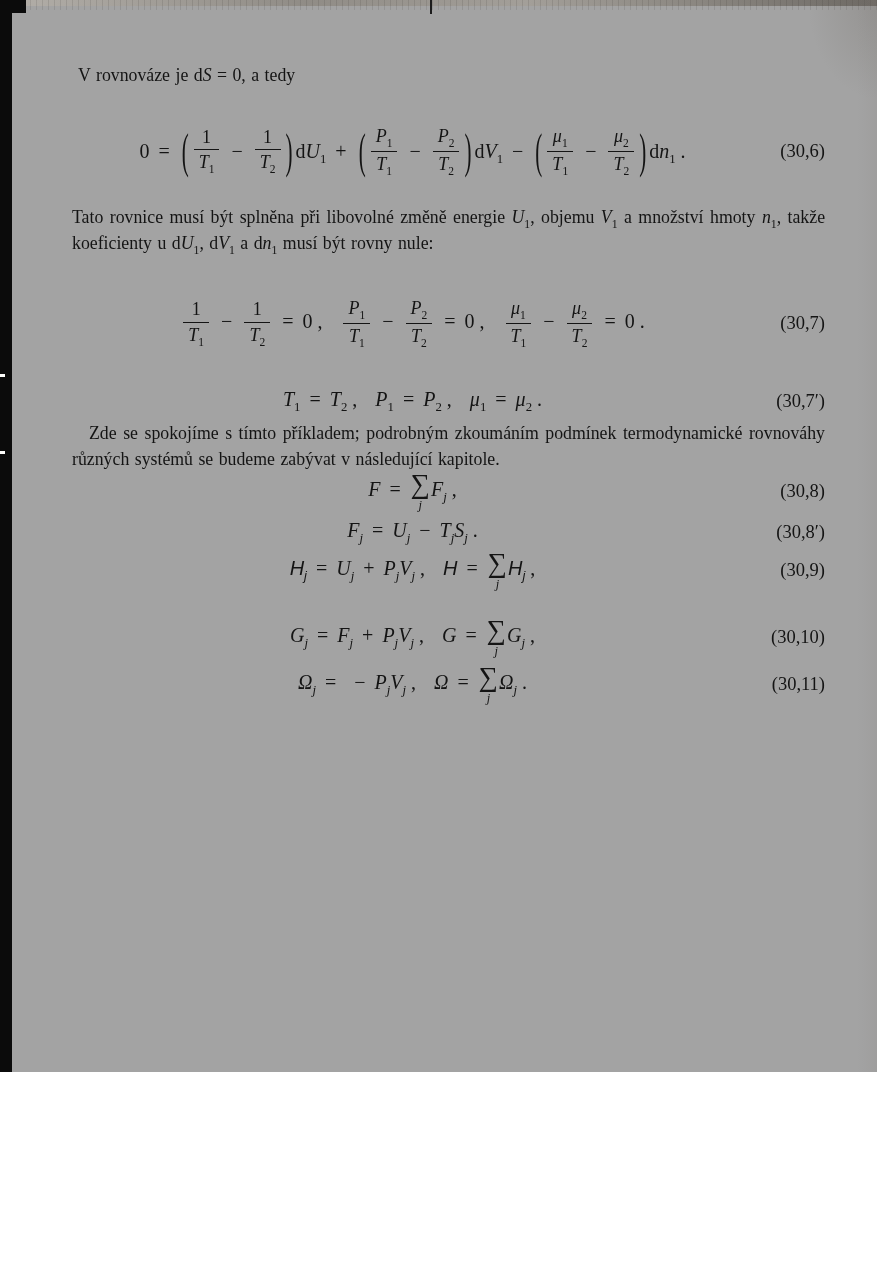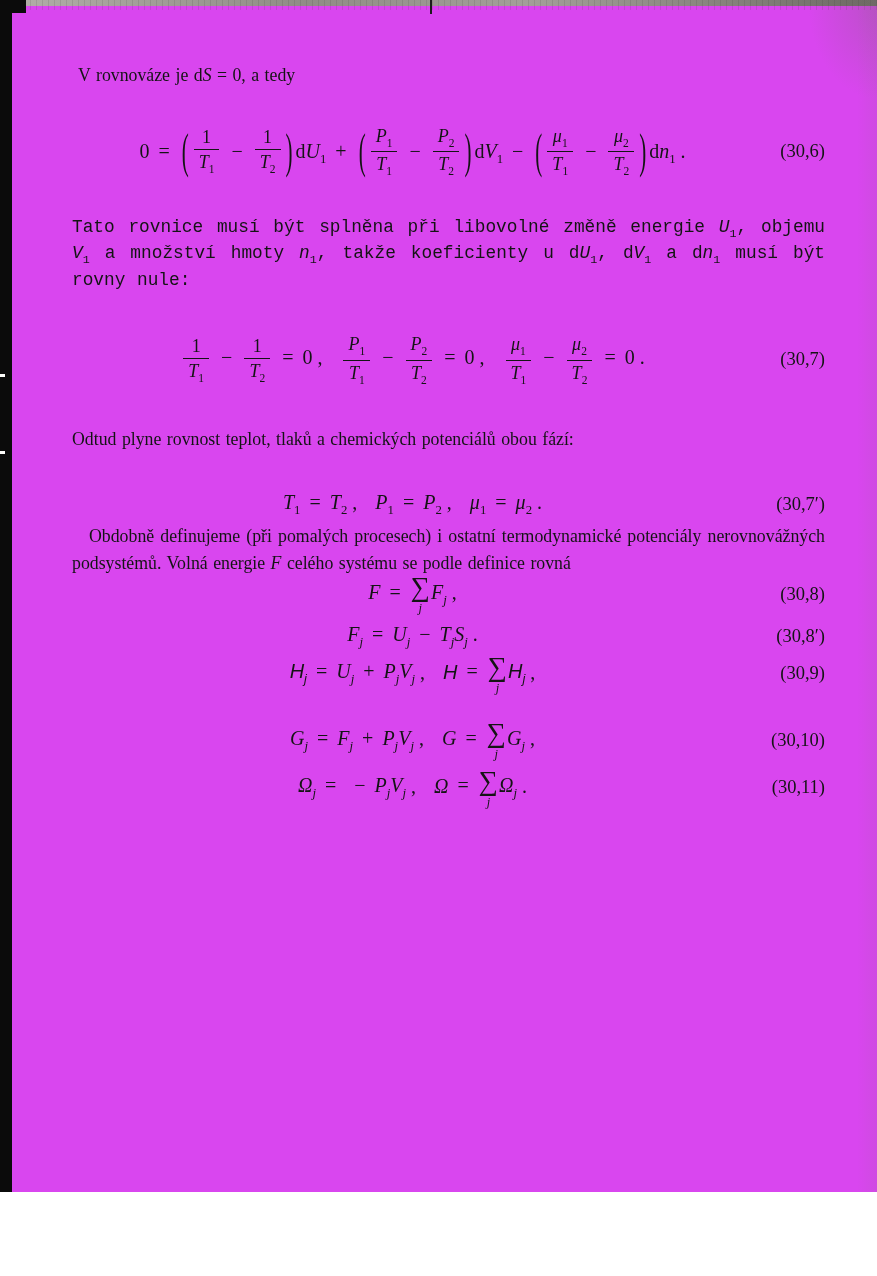--- a/index.html
+++ b/index.html
@@ -1,19 +1,19 @@
 <!DOCTYPE html>
 <html lang="cs"><head>
 <meta charset="utf-8">
 <style>
   html,body { margin:0; padding:0; background:#ffffff; }
   .page {
     position:relative;
-    width:877px; height:1192px;
-    background:#d946ef;
+    width:877px; height:1072px;
+    background:#a3a3a3;
     overflow:hidden;
     font-family:"Liberation Serif", serif;
     color:#141414;
   }
 
   
   .top-band {
     position:absolute; left:0; top:0; right:0; height:6px;
     background:linear-gradient(to right,#b3afa9 0%,#908c86 35%,#a39f99 60%,#8a8680 80%,#6e6a65 100%);
   }
@@ -71,21 +71,21 @@
   .pgroup { display:inline-flex; align-items:center; margin:0 1px; }
   .bigp { display:inline-block; transform:scaleY(2.35); transform-origin:center; font-size:21px; padding:0 2px; line-height:1; }
   .sum { display:inline-flex; flex-direction:column; align-items:center; vertical-align:middle; line-height:1; margin:0 1px; }
   .sum .sigma { font-size:27px; }
   .sum .slim { font-size:12.5px; font-style:italic; margin-top:1px; }
   .spacer { display:inline-block; width:18px; }
 
   
   .p-1 { margin-top:0; }
   .eq-1 { margin-top:36px; }
-  .p-2 { margin-top:36px;font-family:Liberation Mono, monospace; }
+  .p-2 { margin-top:26px; }
   .eq-2 { margin-top:40px; }
   .p-3 { margin-top:40px; }
   .eq-3 { margin-top:38px; }
   .p-4 { margin-top:26px; }
   .p-5 { margin-top:5px; }
   .p-6 { margin-top:5px; }
   .eq-4 { margin-top:-2px; }
   .p-7 { margin-top:6px; }
   .eq-5 { margin-top:8px; }
   .p-8 { margin-top:24px; }
@@ -161,30 +161,29 @@
       <span class="eq-label">(30,6)</span>
     </div>
 
     <p class="para p-2"><span>Tato rovnice musí být splněna při libovolné změně energie </span><span class="it ">U</span><sub>1</sub><span>, objemu </span><span class="it ">V</span><sub>1</sub><span> a množství hmoty </span><span class="it ">n</span><sub>1</sub><span>, takže koeficienty u d</span><span class="it ">U</span><sub>1</sub><span>, d</span><span class="it ">V</span><sub>1</sub><span> a d</span><span class="it ">n</span><sub>1</sub><span> musí být rovny nule:</span></p>
 
     <div class="eq eq-2">
       <span class="eq-body"><span class="frac"><span class="num"><span class="rom">1</span></span><span class="den"><span class="var">T<sub class="ssub">1</sub></span></span></span><span class="op">−</span><span class="frac"><span class="num"><span class="rom">1</span></span><span class="den"><span class="var">T<sub class="ssub">2</sub></span></span></span><span class="op">=</span><span class="rom">0 ,</span><span class="spacer"></span><span class="frac"><span class="num"><span class="var">P<sub class="ssub">1</sub></span></span><span class="den"><span class="var">T<sub class="ssub">1</sub></span></span></span><span class="op">−</span><span class="frac"><span class="num"><span class="var">P<sub class="ssub">2</sub></span></span><span class="den"><span class="var">T<sub class="ssub">2</sub></span></span></span><span class="op">=</span><span class="rom">0 ,</span><span class="spacer"></span><span class="frac"><span class="num"><span class="var">μ<sub class="ssub">1</sub></span></span><span class="den"><span class="var">T<sub class="ssub">1</sub></span></span></span><span class="op">−</span><span class="frac"><span class="num"><span class="var">μ<sub class="ssub">2</sub></span></span><span class="den"><span class="var">T<sub class="ssub">2</sub></span></span></span><span class="op">=</span><span class="rom">0 .</span></span>
       <span class="eq-label">(30,7)</span>
     </div>
 
-    <p class="para p-3"><span>Odtud plyne rovnost teplot, tlaků a chemických potenciálů obou fází:</span></p>
 
     <div class="eq eq-3">
       <span class="eq-body"><span class="var">T<sub class="ssub">1</sub></span><span class="op">=</span><span class="var">T<sub class="ssub">2</sub></span><span class="rom"> ,</span><span class="spacer"></span><span class="var">P<sub class="ssub">1</sub></span><span class="op">=</span><span class="var">P<sub class="ssub">2</sub></span><span class="rom"> ,</span><span class="spacer"></span><span class="var">μ<sub class="ssub">1</sub></span><span class="op">=</span><span class="var">μ<sub class="ssub">2</sub></span><span class="rom"> .</span></span>
       <span class="eq-label">(30,7′)</span>
     </div>
 
 
-
-    <p class="para p-6 indent"><span>Obdobně definujeme (při pomalých procesech) i ostatní termodynamické potenciály nerovnovážných podsystémů. Volná energie </span><span class="it ">F</span><span> celého systému se podle definice rovná</span></p>
+    <p class="para p-5 indent"><span>Zde se spokojíme s tímto příkladem; podrobným zkoumáním podmínek termodynamické rovnováhy různých systémů se budeme zabývat v následující kapitole.</span></p>
+
 
     <div class="eq eq-4">
       <span class="eq-body"><span class="var">F</span><span class="op">=</span><span class="sum">
             <span class="sigma">∑</span>
             <span class="slim">j</span>
           </span><span class="var">F<sub class="ssub sj">j</sub></span><span class="rom"> ,</span></span>
       <span class="eq-label">(30,8)</span>
     </div>
 
 

